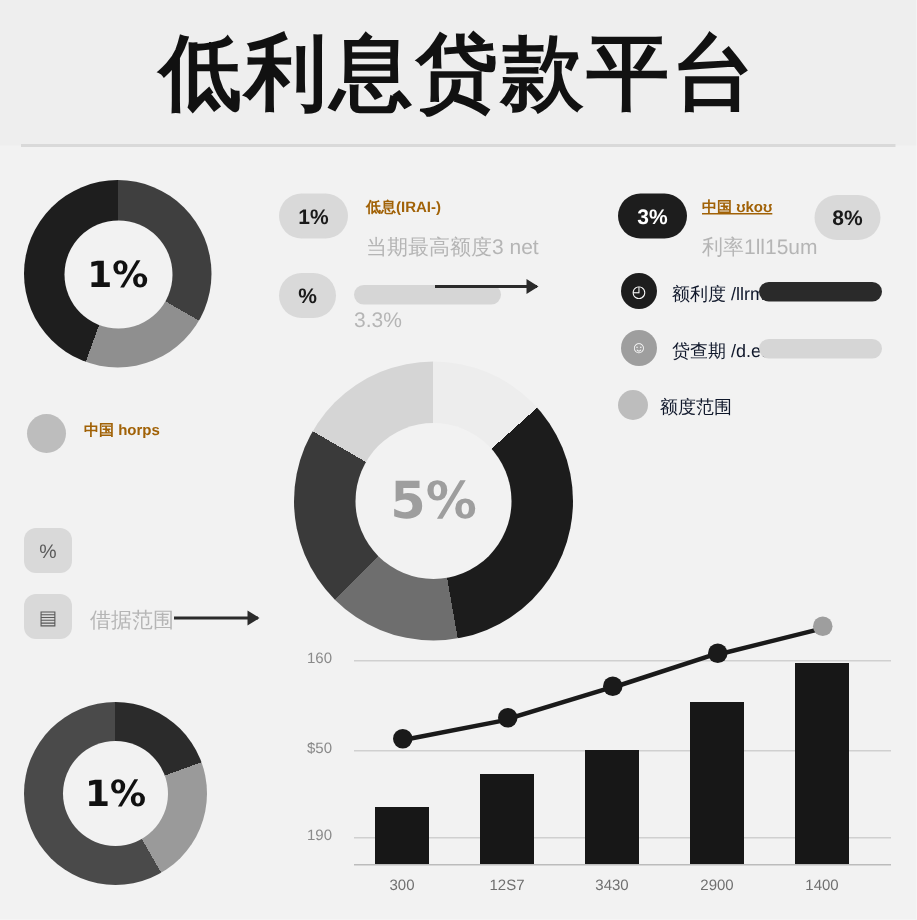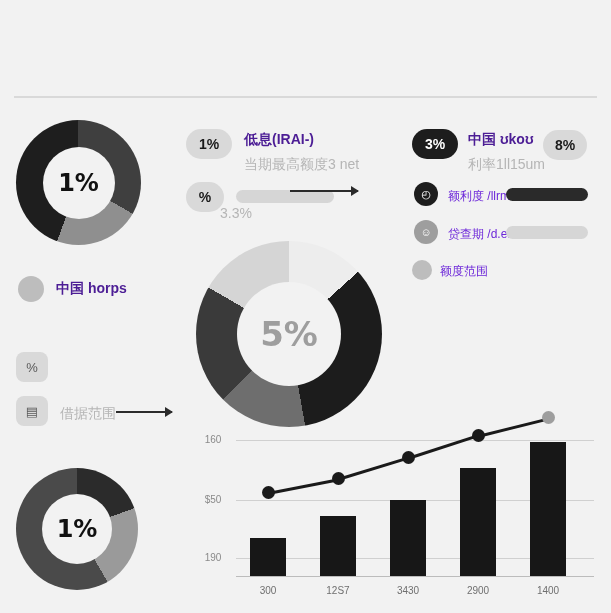--- a/index.html
+++ b/index.html
@@ -83,23 +83,23 @@
     height:30px;
     display:flex;align-items:center;justify-content:center;
     font-size:14px;font-weight:bold;color:#1a1a1a;
   }
   .chip.dark{background:#1d1d1d;color:#ffffff;}
   .bar{
     position:absolute;background:#d6d6d6;border-radius:7px;height:13px;
   }
   .bar.dark{background:#2a2a2a;}
   .label{
-    position:absolute;color:#6d28d9;font-size:12px;white-space:nowrap;
-  }
-  .label.strong{color:#4c1d95;font-size:14px;font-weight:bold;}
+    position:absolute;color:#0f172a;font-size:12px;white-space:nowrap;
+  }
+  .label.strong{color:#a16207;font-size:10px;font-weight:bold;}
   .label.faded{color:#b5b5b5;font-size:14px;}
   .circ{
     position:absolute;border-radius:50%;background:#bdbdbd;
   }
   .circ.dark{background:#1d1d1d;}
   .circ-ic{
     display:flex;align-items:center;justify-content:center;
     color:#ffffff;font-size:11px;
   }
   .arrow{
@@ -150,20 +150,23 @@
   .caption-text{
     font-family:"DejaVu Sans", sans-serif;
     font-size:15px;font-weight:bold;color:#111111;white-space:nowrap;
   }
 </style>
 </head>
 <body>
 
 <div class="poster">
 
+  <div class="header">
+    <div class="header-title">低利息贷款平台</div>
+  </div>
   <div class="hr-line"></div>
 
   <div class="donut" id="donut-top">
     <div class="hole">
       <span class="pct">1%</span>
     </div>
   </div>
 
   <div class="donut" id="donut-bottom">
     <div class="hole">
@@ -179,30 +182,30 @@
   <div class="sq-icon" style="left:16px;top:396px;width:32px;height:30px;">▤</div>
   <div class="label faded" style="left:60px;top:405px;">借据范围</div>
   <div class="arrow" style="left:116px;top:411px;width:56px;"></div>
 
   <div class="chip" style="left:186px;top:129px;width:46px;">1%</div>
   <div class="label strong" style="left:244px;top:131px;">低息(IRAI-)</div>
   <div class="label faded" style="left:244px;top:156px;">当期最高额度3 net</div>
   <div class="chip" style="left:186px;top:182px;width:38px;">%</div>
   <div class="bar" style="left:236px;top:190px;width:98px;"></div>
   <div class="arrow" style="left:290px;top:190px;width:68px;"></div>
-  <div class="label faded" style="left:220px;top:205px;">3.3%</div>
+  <div class="label faded" style="left:236px;top:205px;">3.3%</div>
 
   <div id="donut-center">
     <div class="hole">
       <span class="pct">5%</span>
     </div>
   </div>
 
   <div class="chip dark" style="left:412px;top:129px;width:46px;">3%</div>
-  <div class="label strong" style="left:468px;top:131px;">中国 ʊkoʊ</div>
+  <div class="label strong" style="left:468px;top:131px;text-decoration:underline;">中国 ʊkoʊ</div>
   <div class="label faded" style="left:468px;top:156px;">利率1ll15um</div>
   <div class="chip" style="left:543px;top:130px;width:44px;">8%</div>
 
   <div class="circ dark circ-ic" style="left:414px;top:182px;width:24px;height:24px;">◴</div>
   <div class="label" style="left:448px;top:188px;">额利度 /llrm</div>
   <div class="bar dark" style="left:506px;top:188px;width:82px;"></div>
 
   <div class="circ circ-ic" style="left:414px;top:220px;width:24px;height:24px;background:#9e9e9e;">☺</div>
   <div class="label" style="left:448px;top:226px;">贷查期 /d.ed</div>
   <div class="bar" style="left:506px;top:226px;width:82px;"></div>

